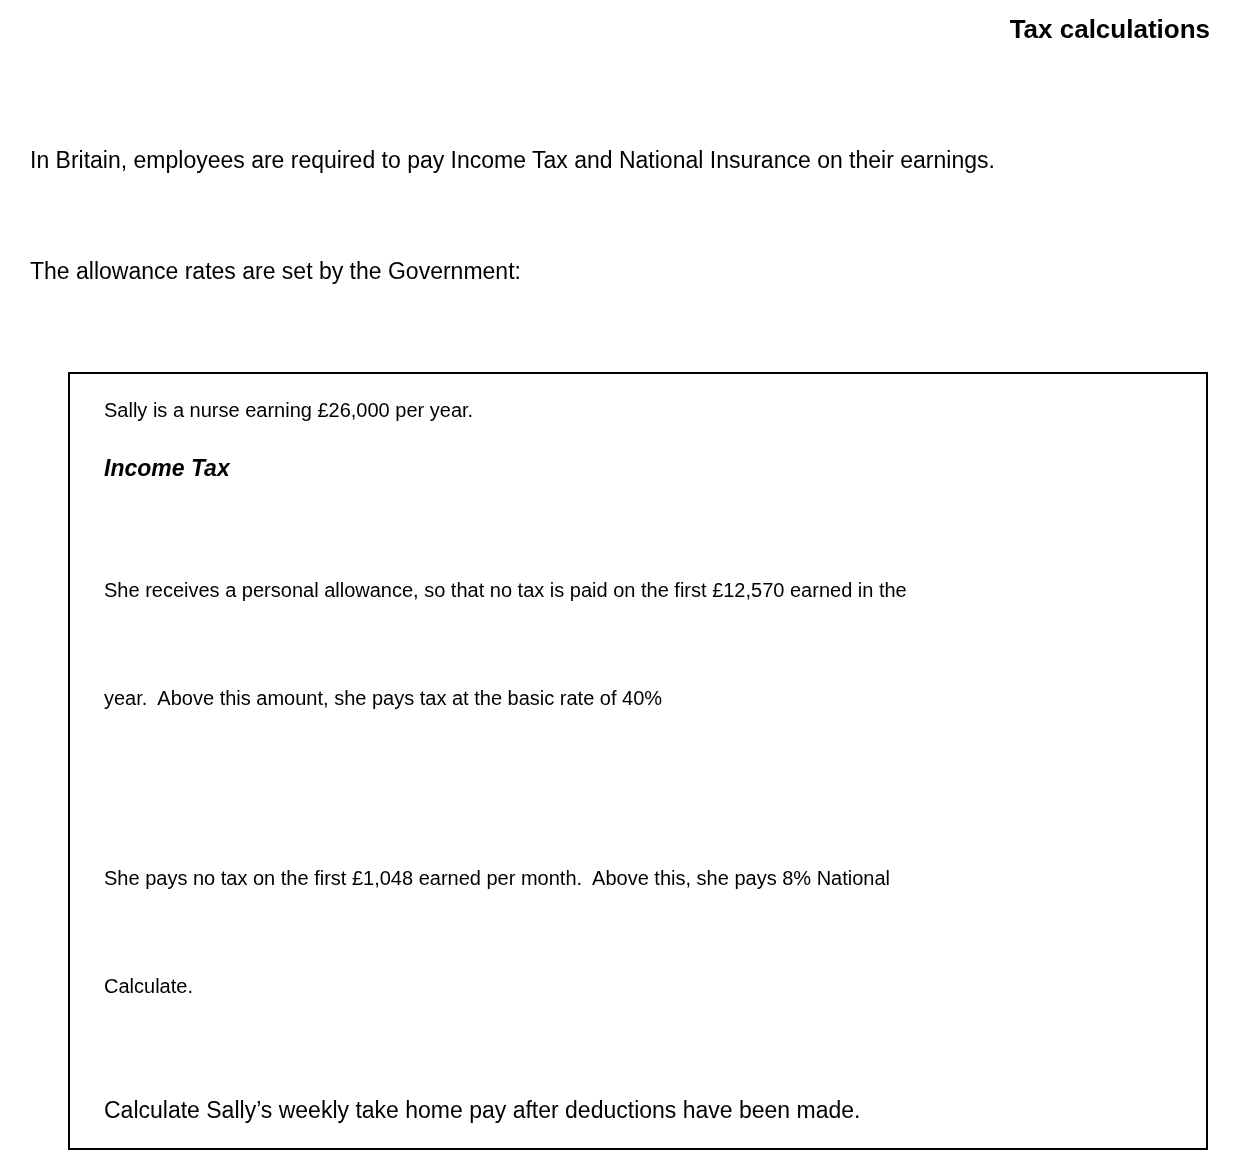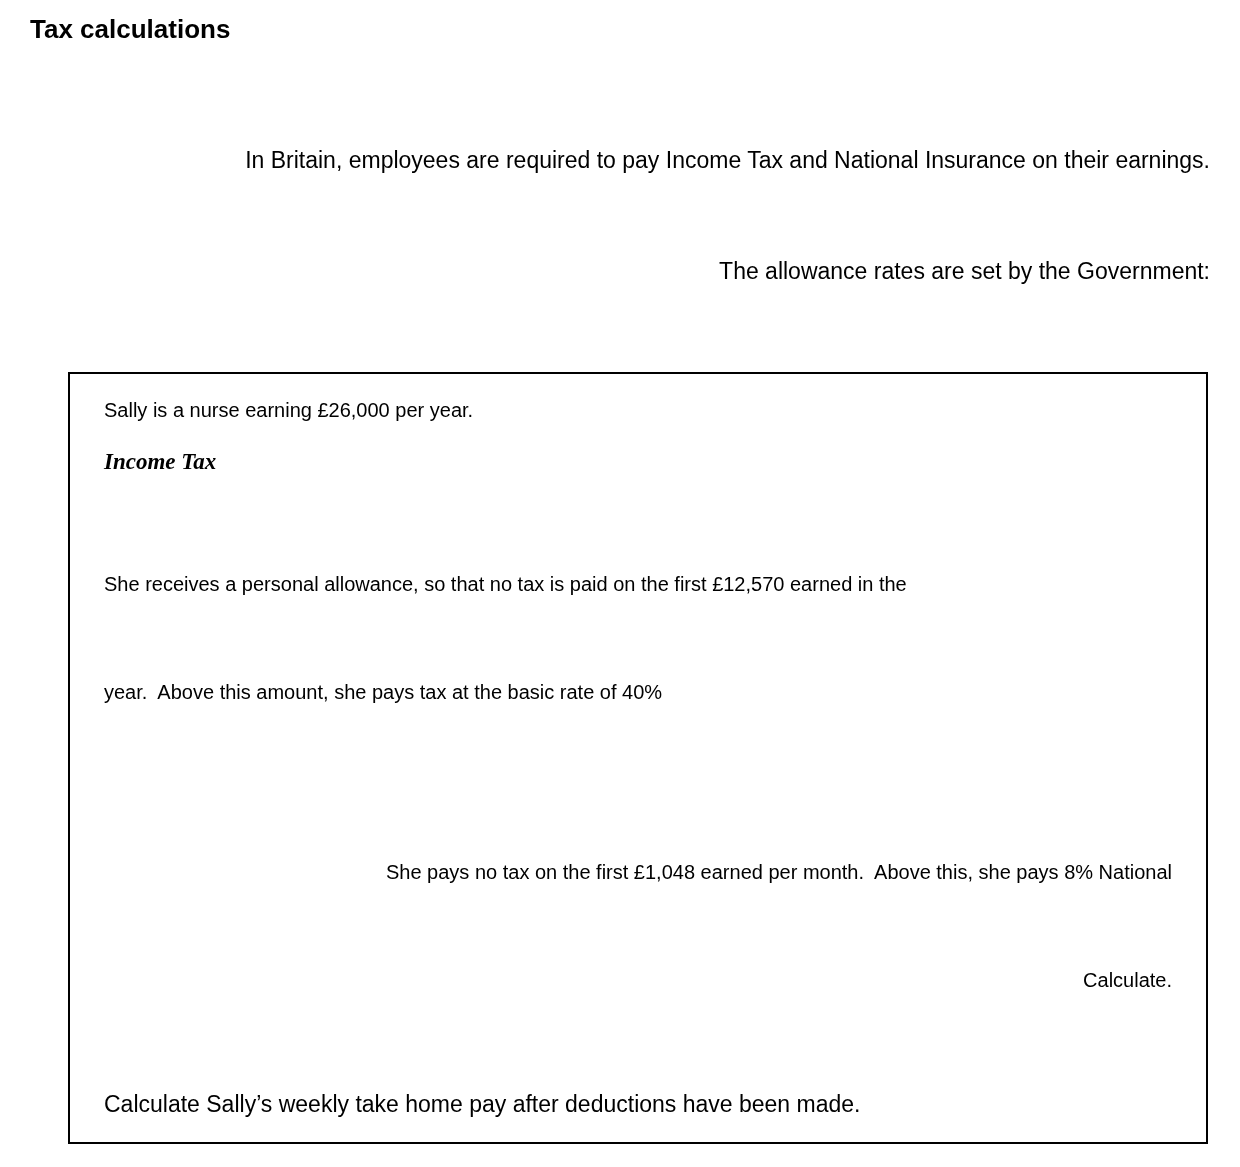--- a/index.html
+++ b/index.html
@@ -15,62 +15,60 @@
     font-family: "Liberation Sans", sans-serif;
   }
   .page {
     padding: 12px 30px 0 30px;
   }
   .doc-title {
     font-size: 26px;
     font-weight: 700;
     line-height: 34px;
     margin: 0;
+    text-align: right;
   }
   .para {
     font-size: 23px;
     line-height: 37px;
     white-space: pre-wrap;
   }
   .para .line {
     display: block;
     white-space: pre-wrap;
   }
   .intro {
     margin-top: 22px;
-    text-align: right;
   }
   .problem-box {
     box-sizing: border-box;
     margin: 8px 2px 0 38px;
     width: 1140px;
     border: 2px solid #000000;
     padding: 18px 34px 20px 34px;
   }
   .box-opening {
     font-size: 20px;
     line-height: 36px;
     white-space: pre-wrap;
   }
   .box-heading {
     font-size: 23px;
     font-weight: 700;
     font-style: italic;
     line-height: 36px;
-    margin-top: 16px;
-    font-family: Liberation Serif, serif;
+    margin-top: 22px;
   }
   .box-para {
     font-size: 20px;
     line-height: 36px;
     margin-top: 14px;
   }
   .box-para.tight {
     margin-top: 0;
-    text-align: right;
   }
   .box-task {
     font-size: 23px;
     line-height: 36px;
     margin-top: 16px;
     white-space: pre-wrap;
   }
 </style>
 </head>
 <body>

